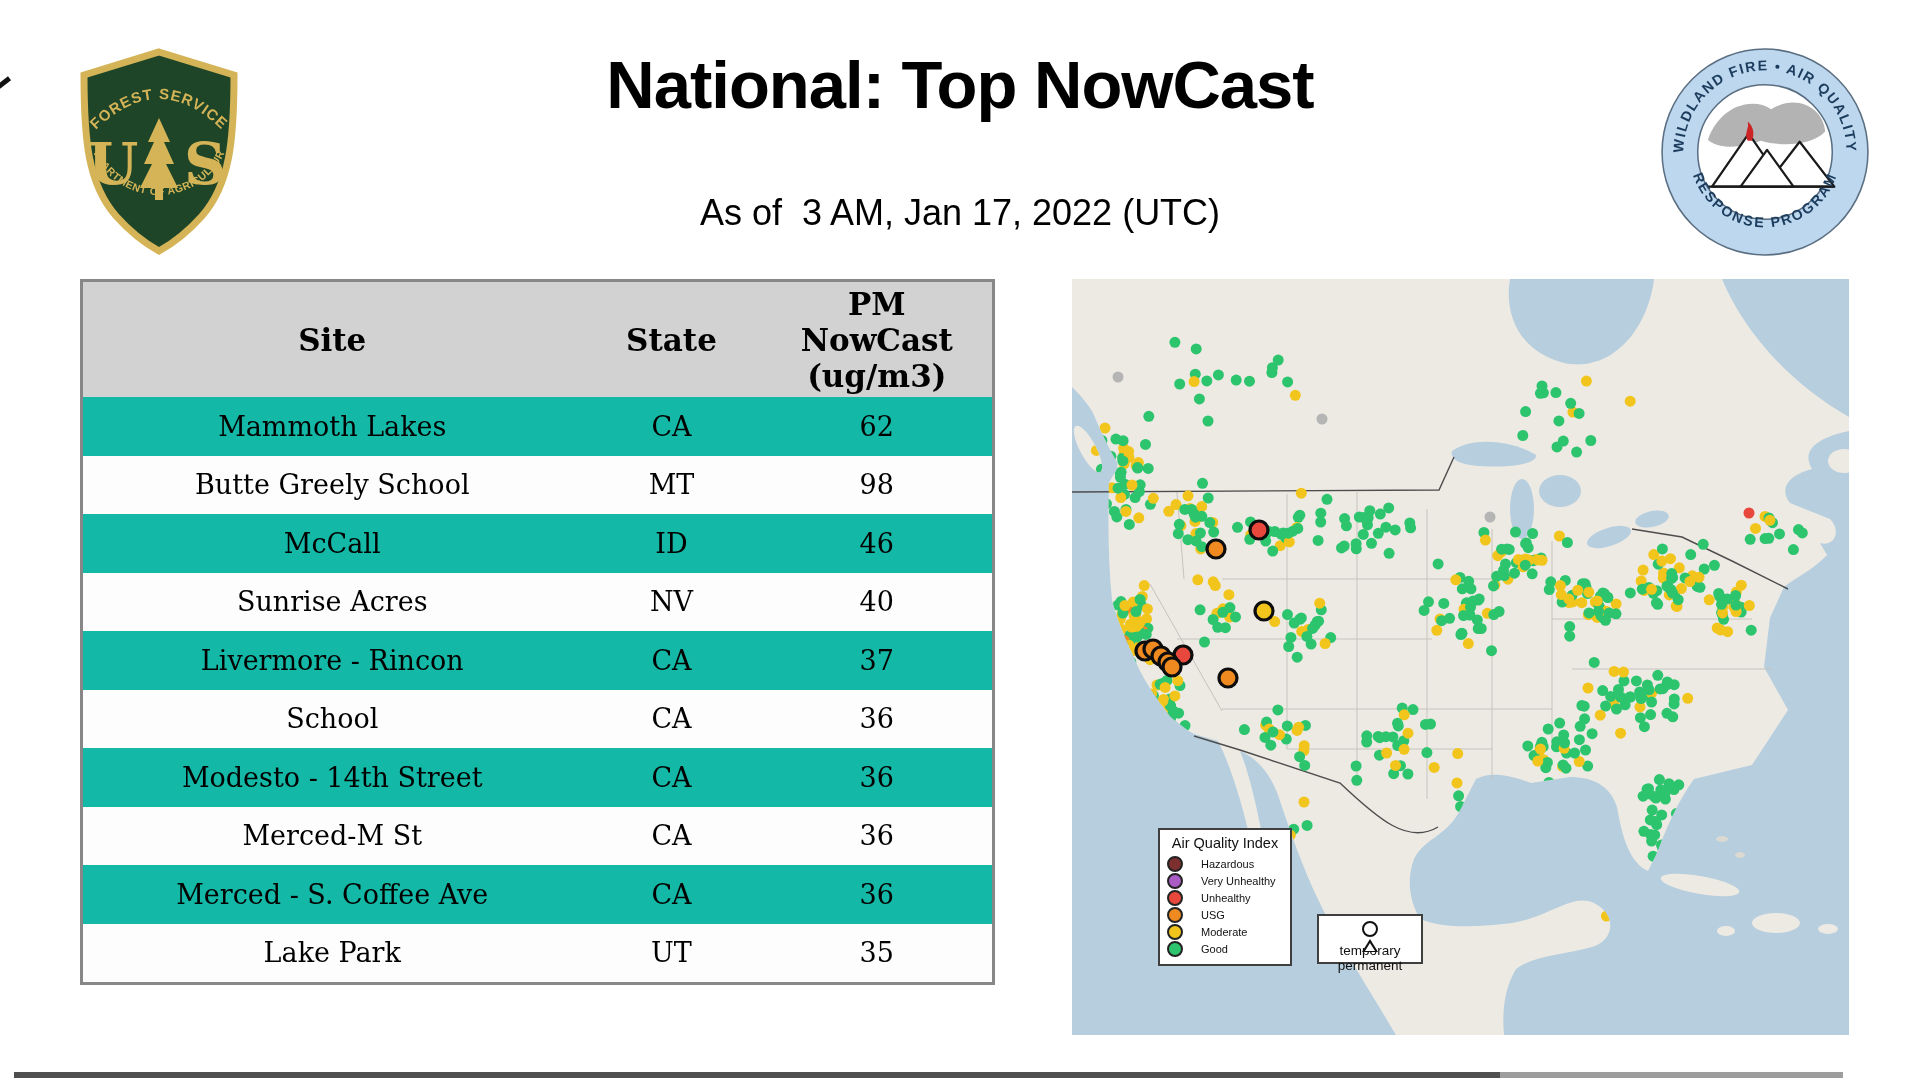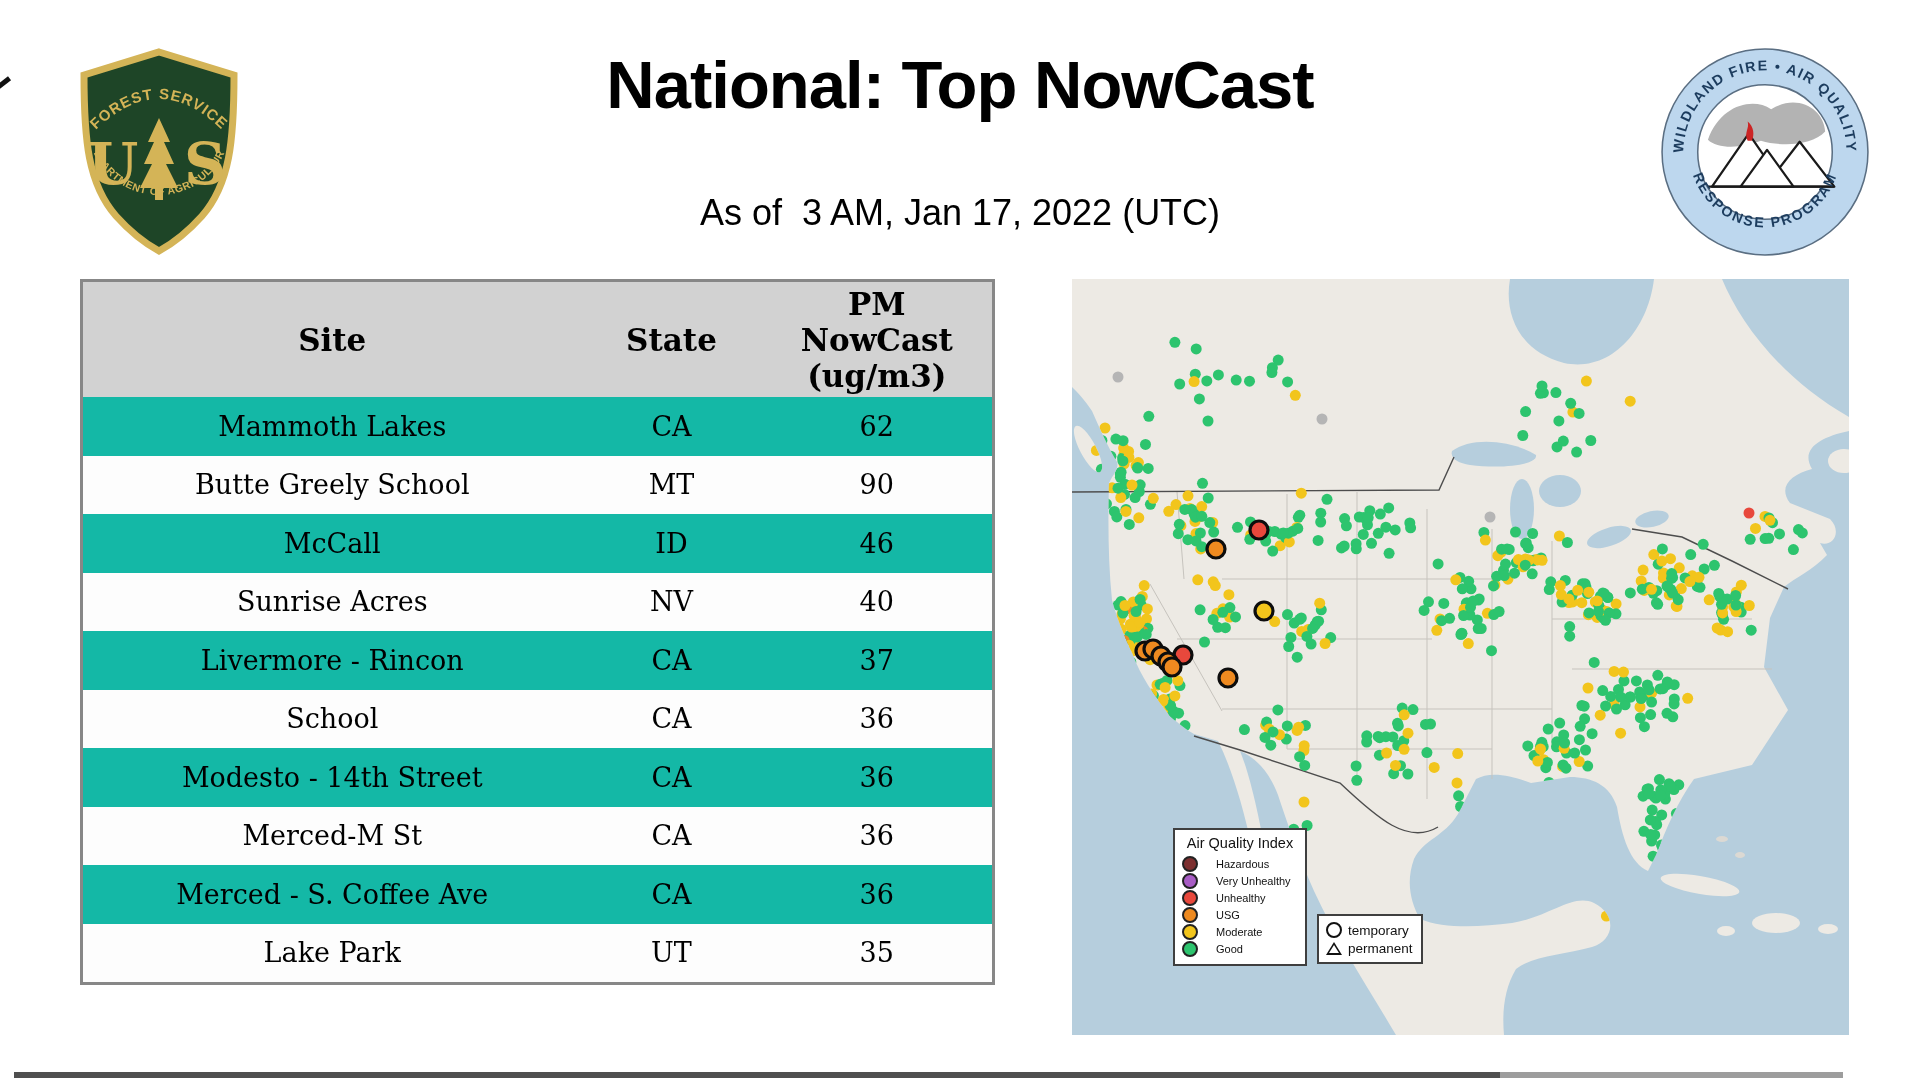--- a/index.html
+++ b/index.html
@@ -21,26 +21,26 @@
                     text-align:center;vertical-align:middle;padding:0;}
   .nowcast-table td{font-size:27px;height:58.5px;text-align:center;vertical-align:middle;padding:0;}
   .nowcast-table tr.odd td{background:#14b8a6;}
   .nowcast-table tr.even td{background:#fdfdfd;}
   .col-site{width:500px;} .col-state{width:180px;} .col-pm{width:232px;}
   
   .map{position:absolute;left:1072px;top:279px;width:777px;height:756px;}
   .map svg{position:absolute;left:0;top:0;}
   .legend-box{position:absolute;background:#ffffff;border:2px solid #3f3f3f;box-sizing:border-box;
               font-family:"Liberation Sans",sans-serif;color:#111;}
-  .aqi-legend{left:101px;top:549px;width:134px;padding:5px 7px 7px 7px;}
+  .aqi-legend{left:86px;top:549px;width:134px;padding:5px 7px 7px 7px;}
   .aqi-title{font-size:14.5px;text-align:center;margin-bottom:4px;}
   .aqi-item{display:flex;align-items:center;gap:18px;height:17px;font-size:11px;}
   .aqi-swatch{width:12px;height:12px;border-radius:50%;border:2px solid #222;flex:0 0 auto;}
   .type-legend{left:245px;top:635px;width:106px;padding:5px 7px;}
-  .type-item{display:flex;align-items:center;gap:6px;height:18px;font-size:13.5px;}
+  .type-item{display:flex;align-items:center;gap:6px;height:18px;font-size:13.5px;flex-direction:column;}
   .type-circle{width:12px;height:12px;border-radius:50%;border:2px solid #111;background:#fff;flex:0 0 auto;}
   .type-triangle{width:0;height:0;border-left:8px solid transparent;border-right:8px solid transparent;
                  border-bottom:13px solid #111;position:relative;flex:0 0 auto;}
   .type-triangle::after{content:"";position:absolute;left:-5px;top:3.5px;width:0;height:0;
                  border-left:5px solid transparent;border-right:5px solid transparent;
                  border-bottom:8px solid #fff;}
   
   .timestamp{position:absolute;left:58px;top:1030px;font-size:25px;color:#ababab;}
   .footer-bar-dark{position:absolute;left:14px;top:1072px;width:1486px;height:6px;background:#4f4f4f;}
   .footer-bar-light{position:absolute;left:1500px;top:1072px;width:343px;height:6px;background:#9d9d9d;}
@@ -114,21 +114,21 @@
     </thead>
     <tbody id="table-body">
         <tr class="odd">
           <td>Mammoth Lakes</td>
           <td>CA</td>
           <td>62</td>
         </tr>
         <tr class="even">
           <td>Butte Greely School</td>
           <td>MT</td>
-          <td>90</td>
+          <td>98</td>
         </tr>
         <tr class="odd">
           <td>McCall</td>
           <td>ID</td>
           <td>46</td>
         </tr>
         <tr class="even">
           <td>Sunrise Acres</td>
           <td>NV</td>
           <td>40</td>

